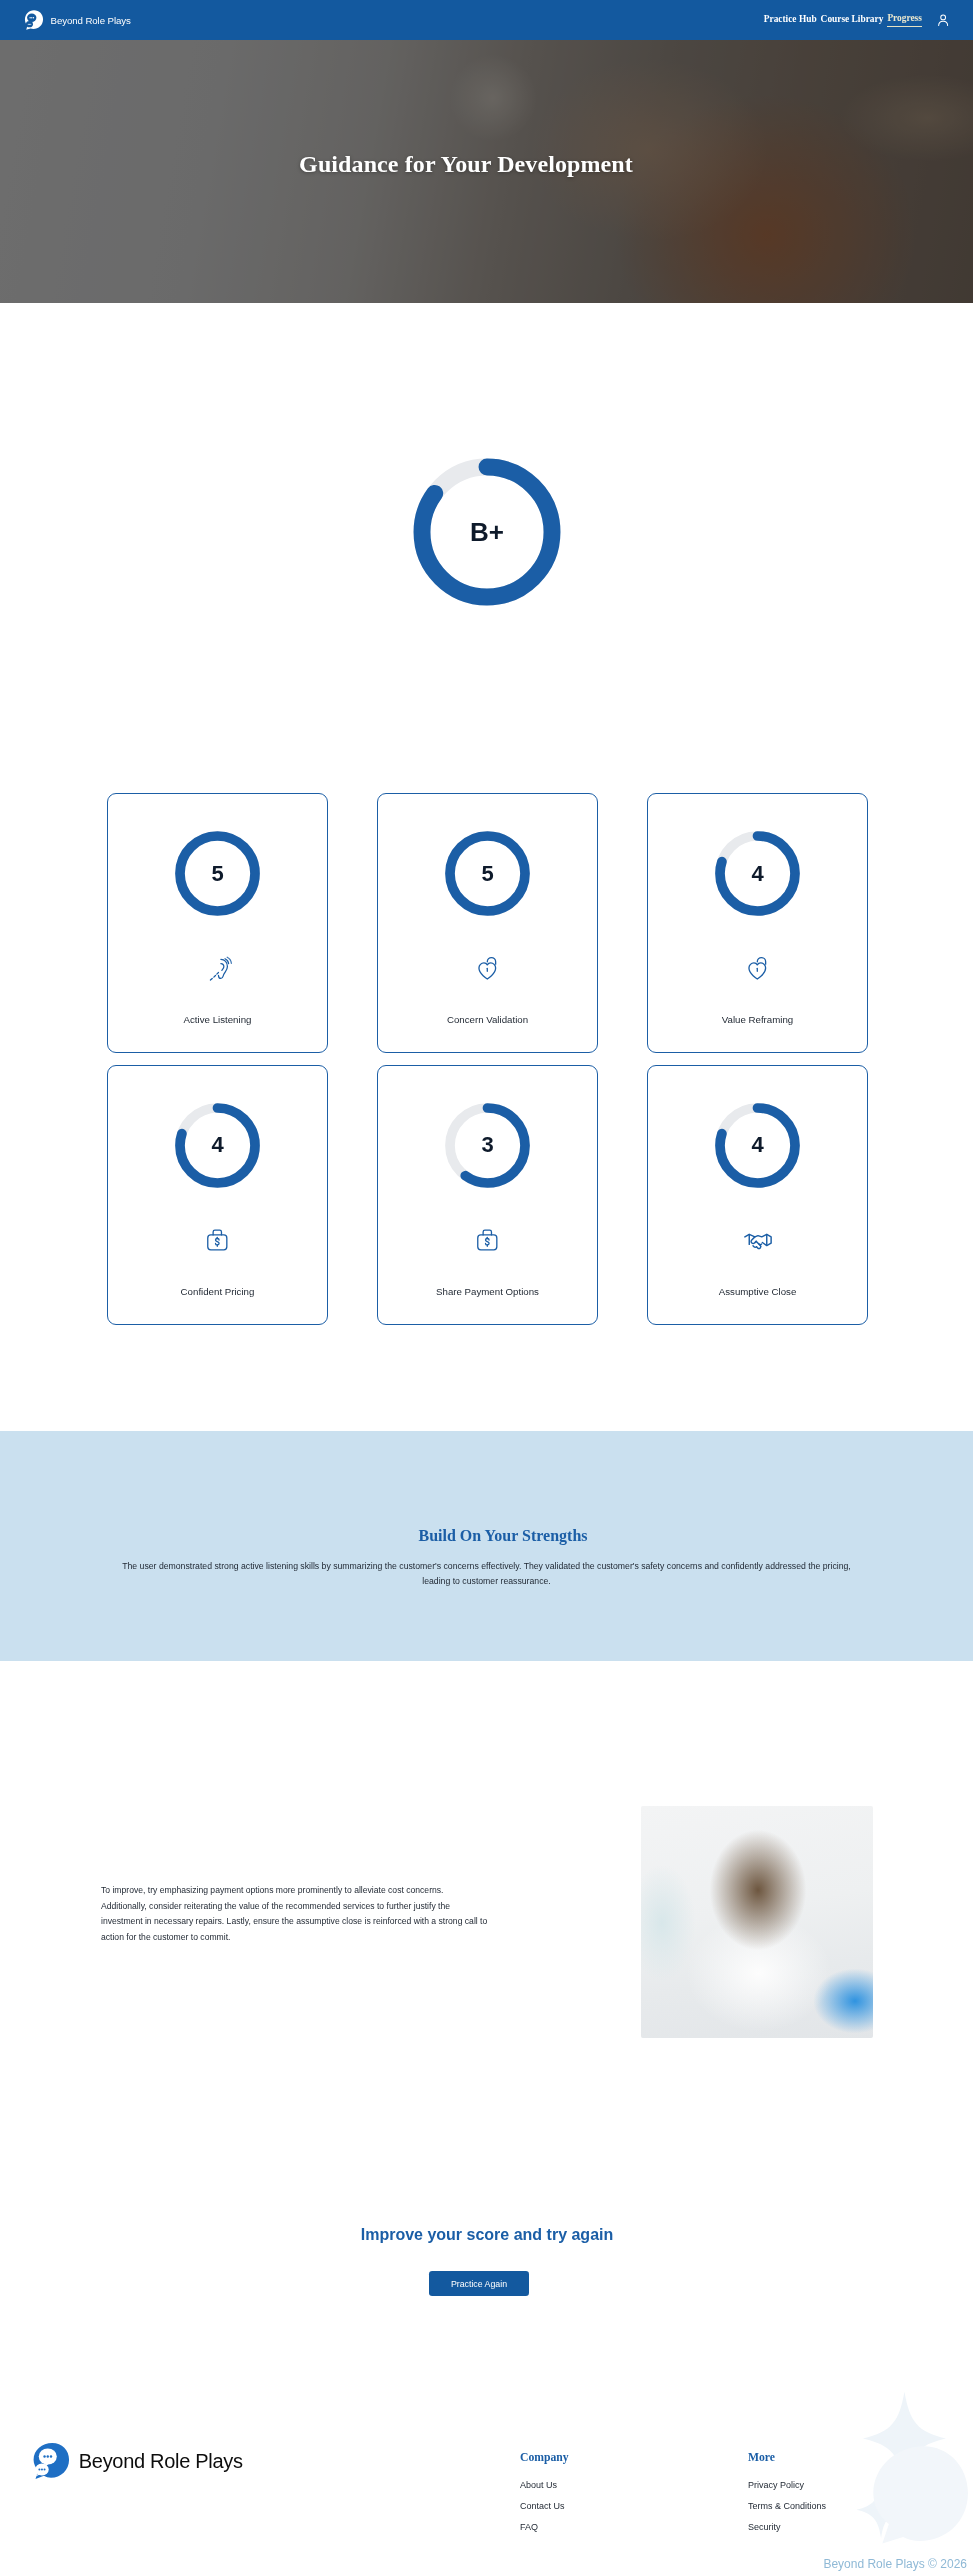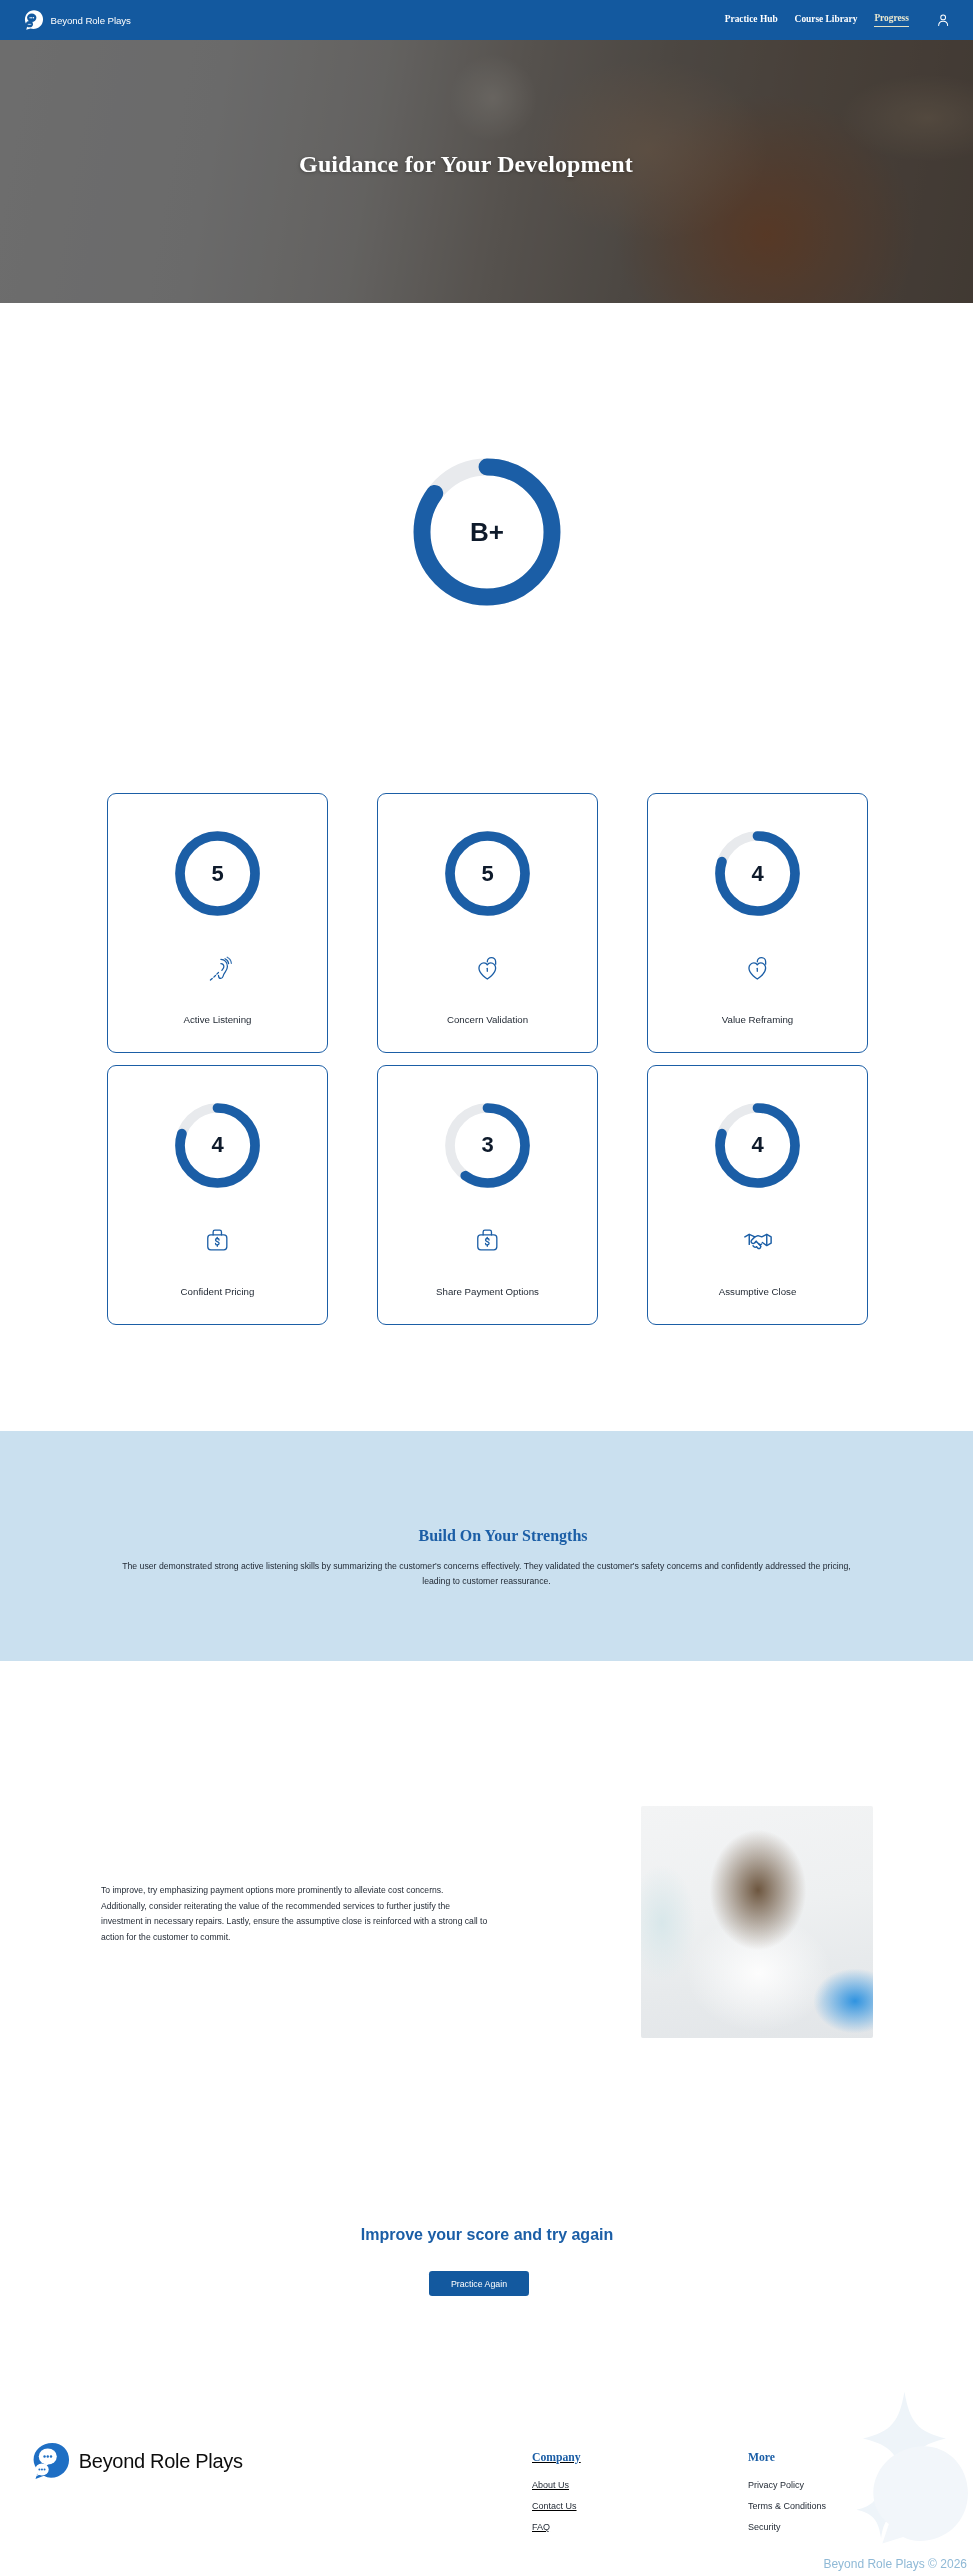--- a/index.html
+++ b/index.html
@@ -44,21 +44,21 @@
   }
   .nav-brand-text {
     color: #ffffff;
     font-size: 9.7px;
     letter-spacing: -0.1px;
     font-family: "Liberation Sans", sans-serif;
   }
   .nav-links {
     display: flex;
     align-items: center;
-    gap: 17px;
+    gap: 4px;
   }
   .nav-link {
     color: #ffffff;
     font-size: 9.4px;
     font-weight: bold;
     font-family: "Liberation Serif", serif;
     text-decoration: none;
     padding-bottom: 2.6px;
     cursor: pointer;
     white-space: nowrap;
@@ -316,21 +316,21 @@
   .footer-brand-text {
     font-size: 20px;
     color: #0d0d0d;
     letter-spacing: -0.3px;
     font-family: "Liberation Sans", sans-serif;
   }
   .footer-col {
     position: absolute;
     top: 68px;
   }
-  .footer-col.company { left: 532px; text-decoration: underline; }
+  .footer-col.company { left: 520px; }
   .footer-col.more { left: 748px; }
   .footer-col-title {
     font-family: "Liberation Serif", serif;
     font-weight: bold;
     font-size: 11.7px;
     color: #1b5ea6;
     margin-bottom: 15.6px;
   }
   .footer-link {
     display: block;

